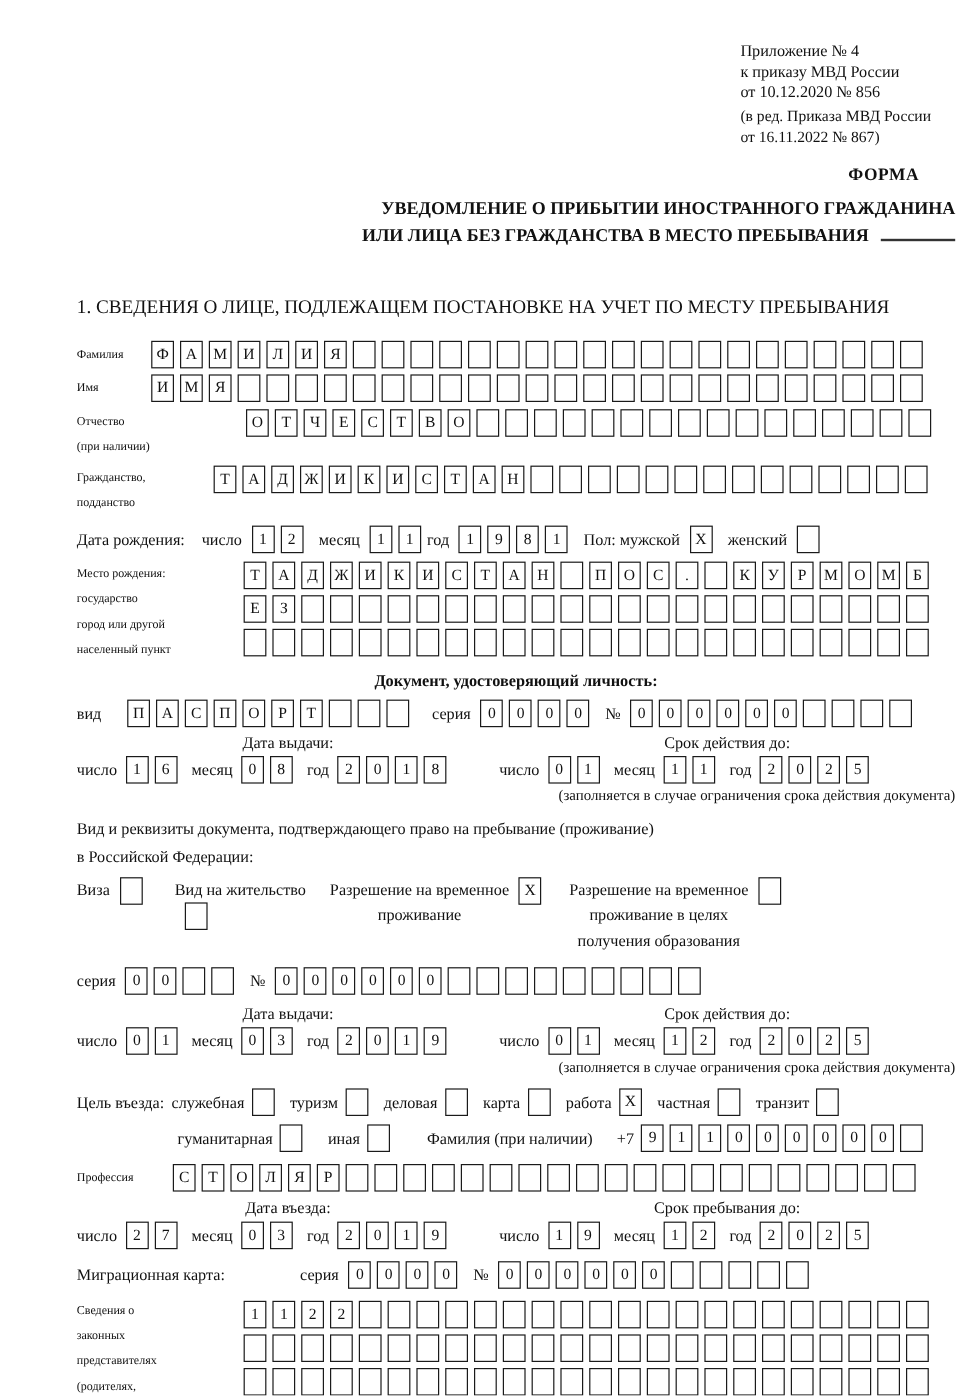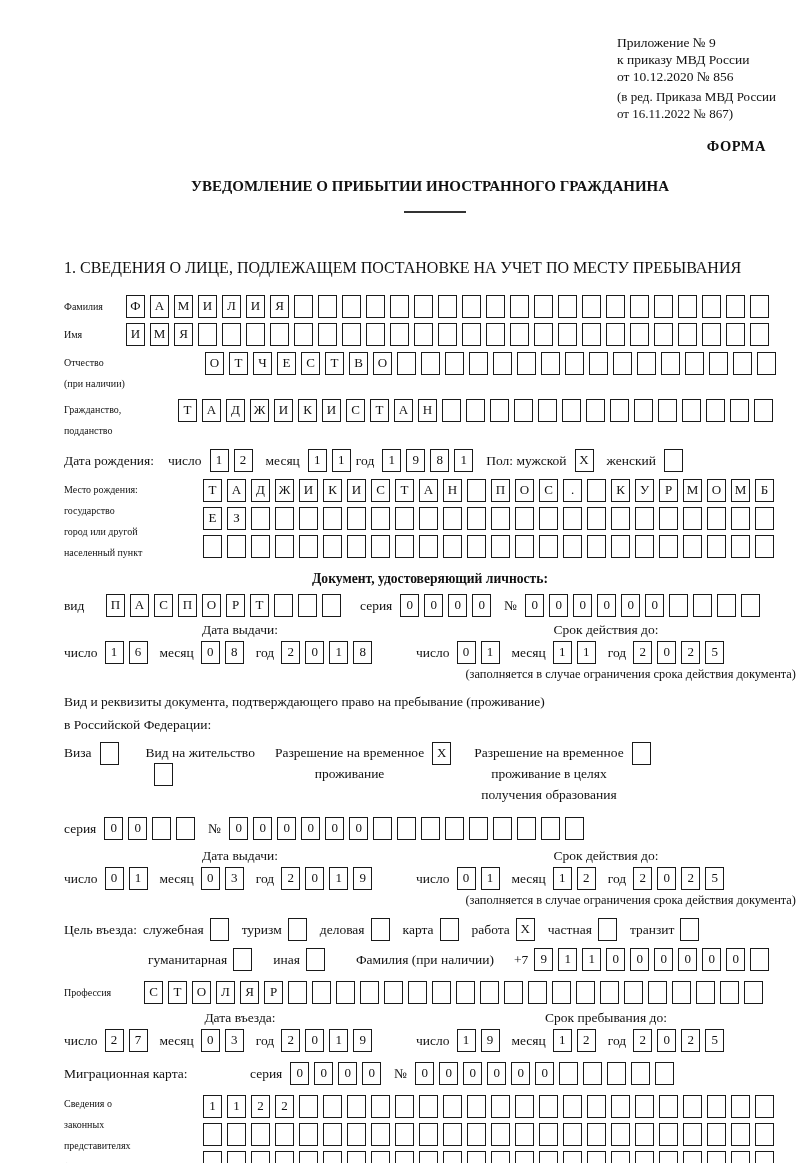--- a/index.html
+++ b/index.html
@@ -6,21 +6,21 @@
   body{width:800px;height:1163px;overflow:hidden;
        font-family:"Liberation Serif","DejaVu Serif",serif;color:#111;}
   .page{box-sizing:border-box;width:800px;height:1163px;padding:34px 4px 10px 64px;position:relative;}
 
   
   .appendix{margin-left:553px;font-size:13.5px;line-height:17px;}
   .appendix .ed{margin-top:3px;font-size:13px;}
   .forma{margin-top:16px;margin-right:30px;text-align:right;font-weight:bold;font-size:14.5px;letter-spacing:.5px;}
 
   
-  .title{margin-top:20px;text-align:center;font-weight:bold;font-size:15px;line-height:22px;}
+  .title{margin-top:8px;text-align:right;font-weight:bold;font-size:15px;line-height:22px;}
   .blank-line{display:inline-block;width:62px;border-bottom:2px solid #333;height:14px;margin-left:10px;vertical-align:baseline;}
   .sect{margin-top:40px;font-weight:normal;font-size:16px;}
 
   
   .row{display:flex;align-items:center;margin-bottom:5px;}
   .row.top{align-items:flex-start;}
   .lblcol{font-size:10px;line-height:21px;flex-shrink:0;}
   .lbl{font-size:13.5px;white-space:nowrap;}
   .cells{display:inline-flex;flex-wrap:nowrap;}
   .cell{box-sizing:border-box;display:inline-block;width:19px;height:23px;margin-right:5px;
@@ -55,35 +55,35 @@
   .indent84{margin-left:84px;margin-top:7px;}
 
   .repwrap{display:flex;align-items:flex-start;margin-top:8px;}
 </style>
 </head>
 <body>
 
 <div class="page">
 
   <div class="appendix">
-    <div>Приложение № 9</div>
+    <div>Приложение № 4</div>
     <div>к приказу МВД России</div>
     <div>от 10.12.2020 № 856</div>
     <div class="ed">
       <div>(в ред. Приказа МВД России</div>
       <div>от 16.11.2022 № 867)</div>
     </div>
   </div>
 
   <div class="forma">ФОРМА</div>
 
   <div class="title">
     <div>УВЕДОМЛЕНИЕ О ПРИБЫТИИ ИНОСТРАННОГО ГРАЖДАНИНА</div>
     <div>
-      <span class="blank-line"></span>
+      <span>ИЛИ ЛИЦА БЕЗ ГРАЖДАНСТВА В МЕСТО ПРЕБЫВАНИЯ</span><span class="blank-line"></span>
     </div>
   </div>
 
   <div class="sect">1. СВЕДЕНИЯ О ЛИЦЕ, ПОДЛЕЖАЩЕМ ПОСТАНОВКЕ НА УЧЕТ ПО МЕСТУ ПРЕБЫВАНИЯ</div>
 
   <div class="fields">
 
     <div class="row">
       <span class="lblcol w62">Фамилия</span>
       <span class="cells">

